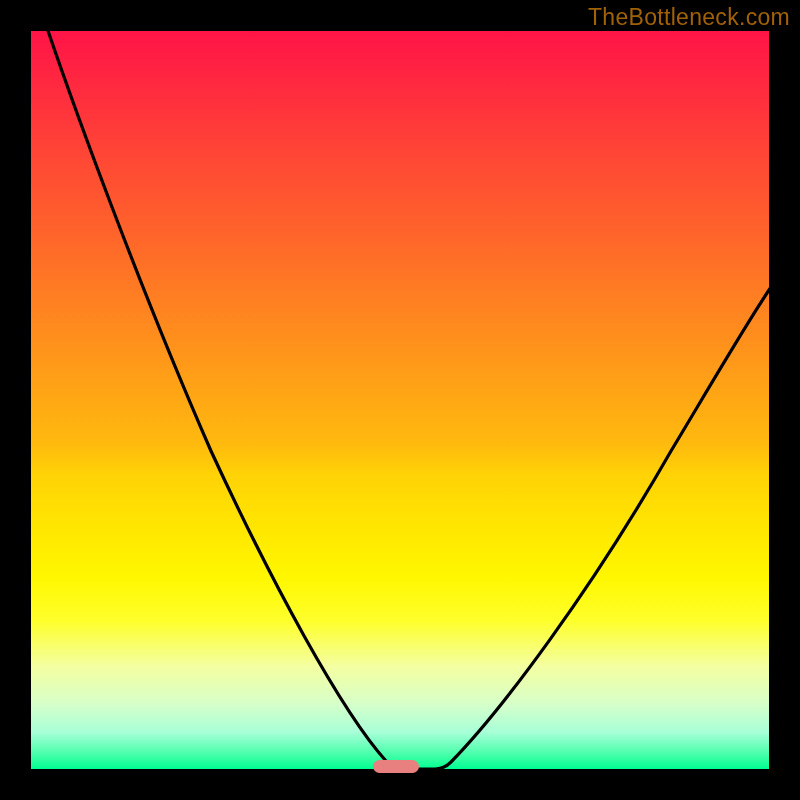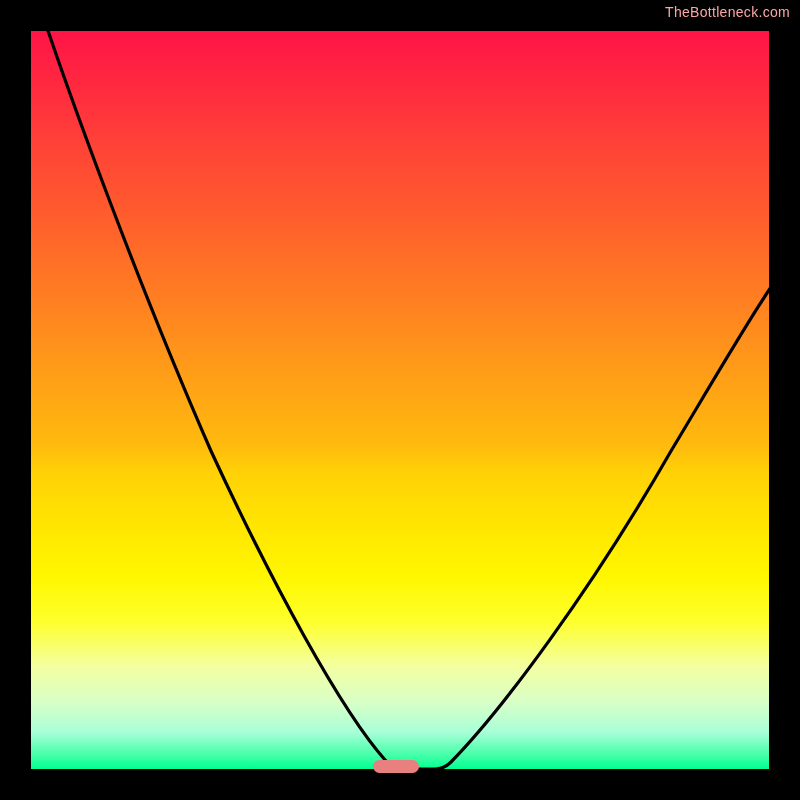--- a/index.html
+++ b/index.html
@@ -8,22 +8,22 @@
     height: 800px;
     background: #000;
     position: relative;
     font-family: Arial, sans-serif;
     overflow: hidden;
   }
   .watermark {
     position: absolute;
     top: 4px;
     right: 10px;
-    color: #fca5a5;
-    font-size: 14px;
+    color: #a16207;
+    font-size: 23px;
     font-weight: 500;
     letter-spacing: 0.3px;
     z-index: 10;
   }
   .plot-area {
     position: absolute;
     left: 31px;
     top: 31px;
     width: 738px;
     height: 738px;

